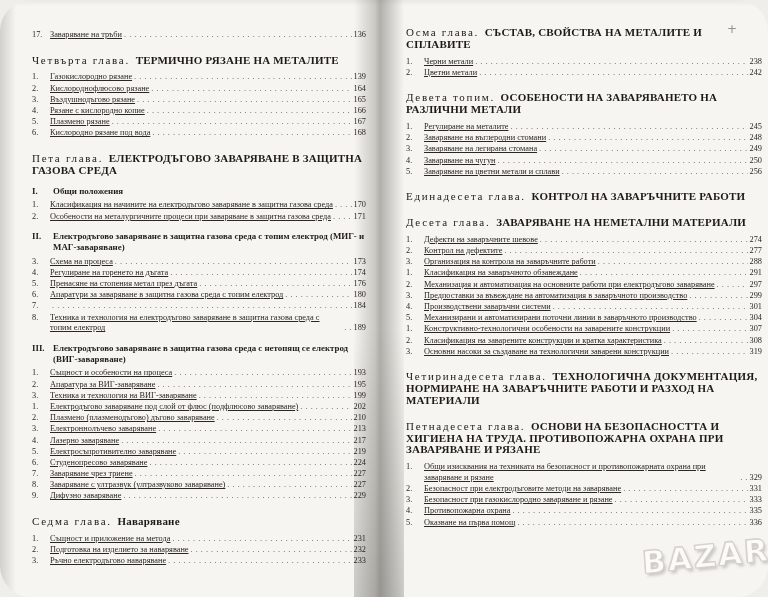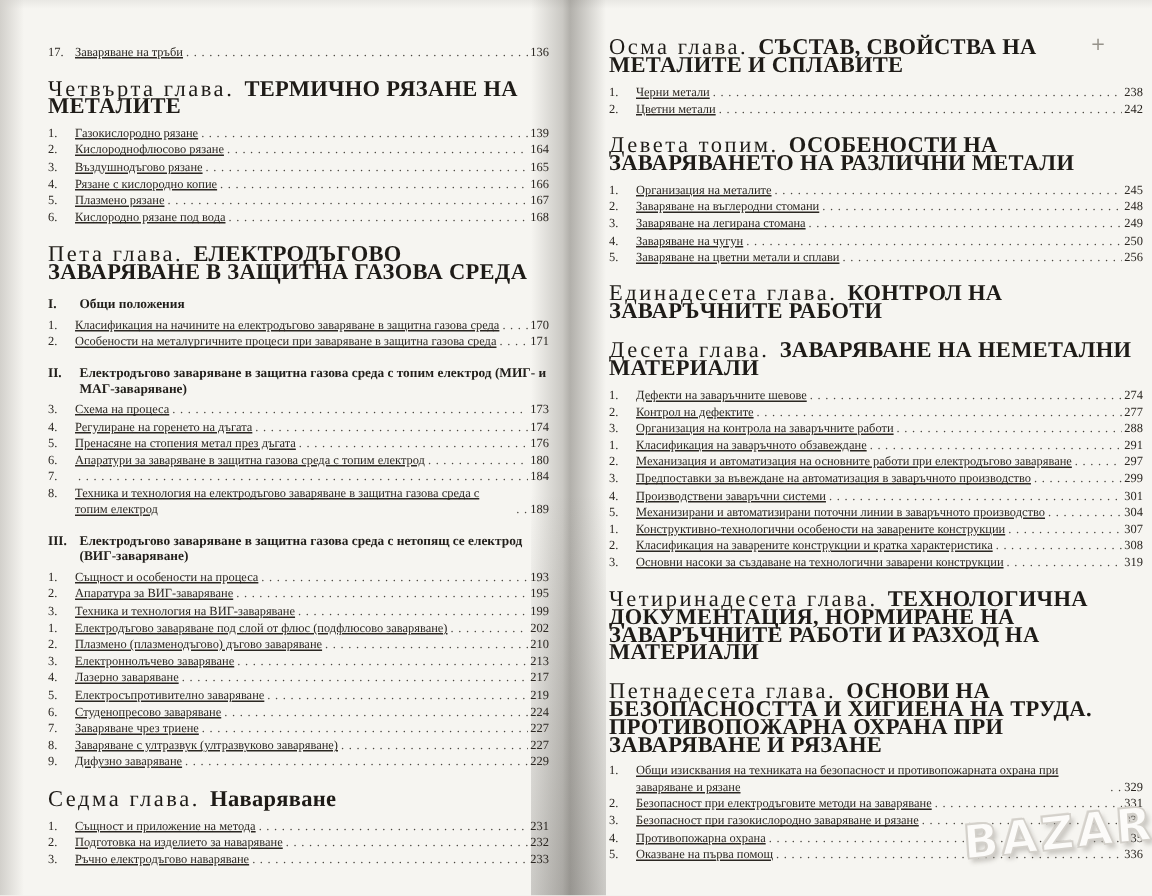--- a/index.html
+++ b/index.html
@@ -1,31 +1,31 @@
 <!DOCTYPE html>
 <html><head>
 <meta charset="utf-8">
 <style>
   html,body{margin:0;padding:0;}
   body{width:768px;height:597px;overflow:hidden;background:#efeeea;}
   .scan{position:relative;width:768px;height:597px;background:#f6f5f1;overflow:hidden;
-        font-family:"Liberation Serif", serif;color:#2b2722;}
+        font-family:"Liberation Serif", serif;color:#2b2722;border-radius:31px;}
   .edge-left{position:absolute;left:0;top:0;bottom:0;width:16px;
         background:linear-gradient(to right,#d2d0cb,rgba(246,245,241,0));}
   .edge-top{position:absolute;left:0;top:0;right:0;height:6px;
         background:linear-gradient(to bottom,#e9e8e4,rgba(246,245,241,0));}
   .gutter{position:absolute;left:354px;top:0;bottom:0;width:50px;
         background:linear-gradient(to right,rgba(130,127,121,0) 0%,rgba(130,127,121,.38) 42%,rgba(110,107,101,.5) 52%,rgba(130,127,121,0) 100%);}
   .gutter::after{content:"";position:absolute;inset:0;
         background:linear-gradient(to bottom,rgba(0,0,0,0) 55%,rgba(55,52,48,.22) 100%);}
   .page{position:absolute;top:0;}
   .page-left{left:32px;width:334px;padding-top:30px;}
   .page-right{left:406px;width:356px;padding-top:27px;}
 
-  .heading{margin:14px 0 6px;font-size:15px;line-height:11.8px;color:#1e1b17;}
+  .heading{margin:14px 0 6px;font-size:11px;line-height:11.8px;color:#1e1b17;}
   .heading:first-child{margin-top:0;}
   .ch-label{letter-spacing:1.7px;font-weight:400;padding-right:3px;}
   .ch-title{font-weight:700;letter-spacing:.2px;}
 
   .subheading{display:flex;margin:9px 0 4px;font-size:8.9px;line-height:10.8px;font-weight:700;color:#211e1a;}
   .s-num{flex:0 0 21px;}
   .s-text{flex:1 1 auto;}
 
   .entry{display:flex;font-size:8.3px;line-height:10.6px;margin:0 0 .6px;}
   .e-num{flex:0 0 18px;}
@@ -272,21 +272,21 @@
     <span class="e-text">Цветни метали</span>
     <span class="e-dots"></span>
     <span class="e-page">242</span>
   </div>
       <p class="heading">
     <span class="ch-label">Девета топим.</span>
     <span class="ch-title">ОСОБЕНОСТИ НА ЗАВАРЯВАНЕТО НА РАЗЛИЧНИ МЕТАЛИ</span>
   </p>
       <div class="entry">
     <span class="e-num">1.</span>
-    <span class="e-text">Организация на металите</span>
+    <span class="e-text">Регулиране на металите</span>
     <span class="e-dots"></span>
     <span class="e-page">245</span>
   </div>
       <div class="entry">
     <span class="e-num">2.</span>
     <span class="e-text">Заваряване на въглеродни стомани</span>
     <span class="e-dots"></span>
     <span class="e-page">248</span>
   </div>
       <div class="entry">

